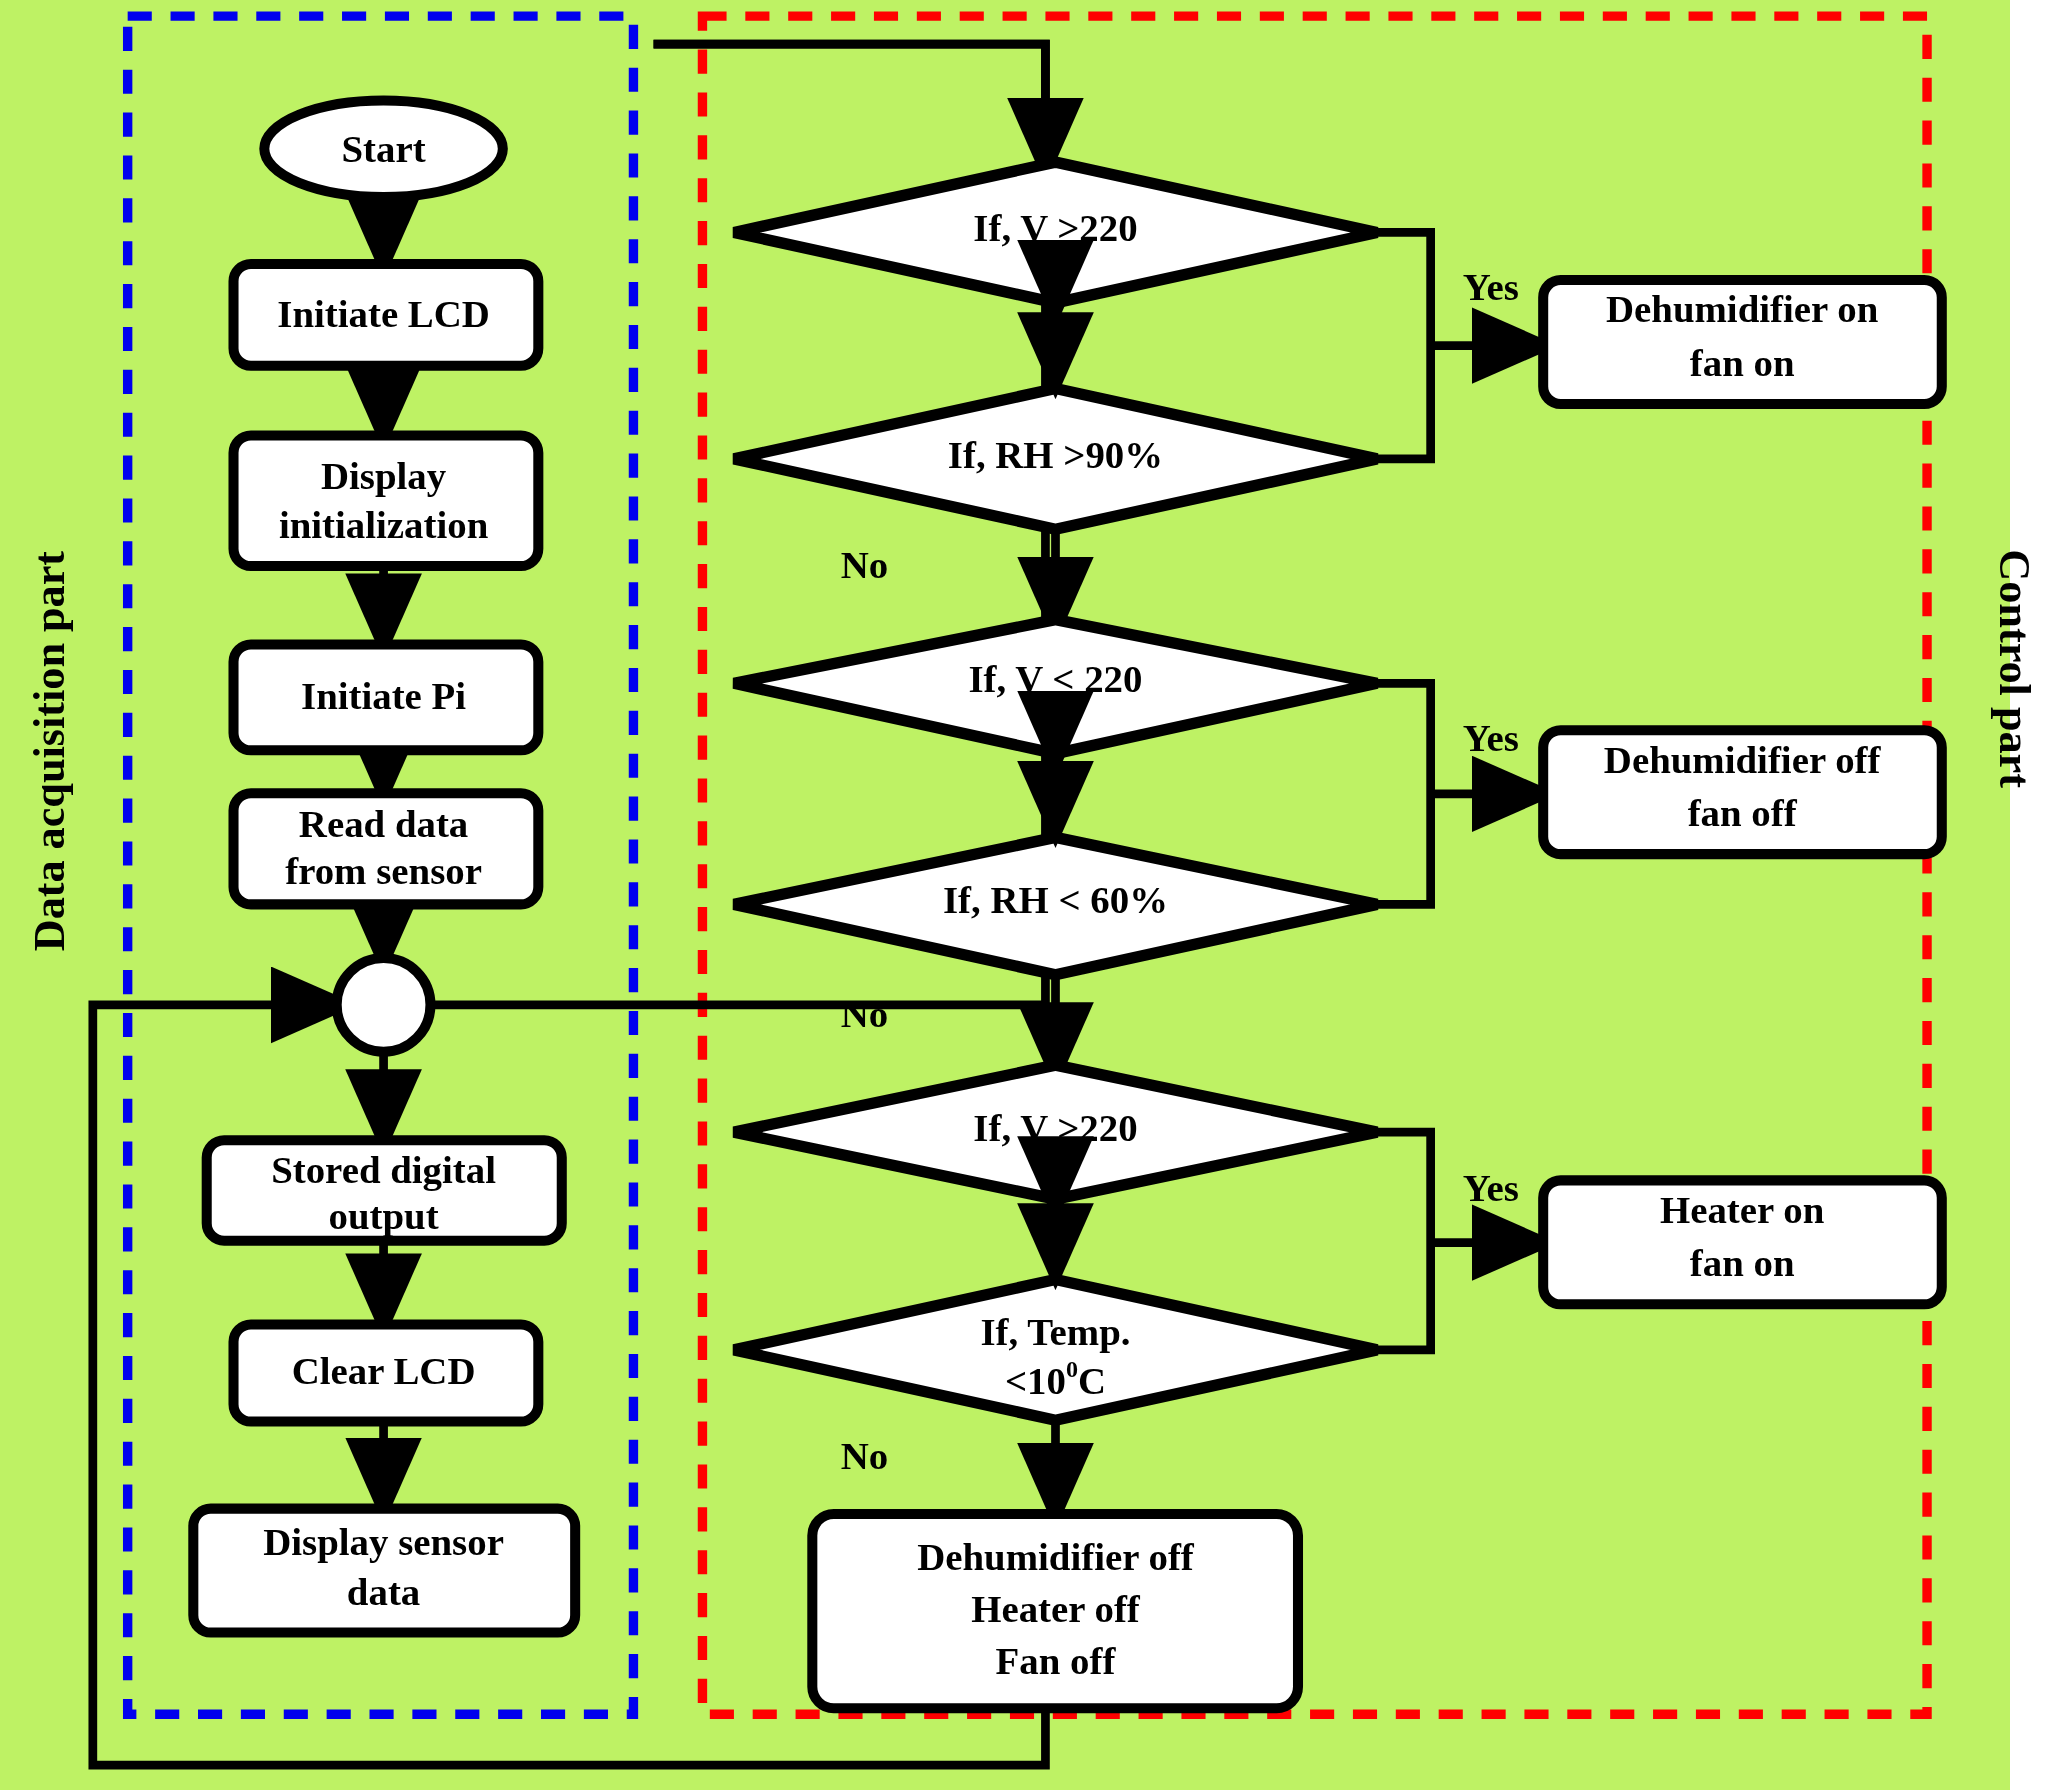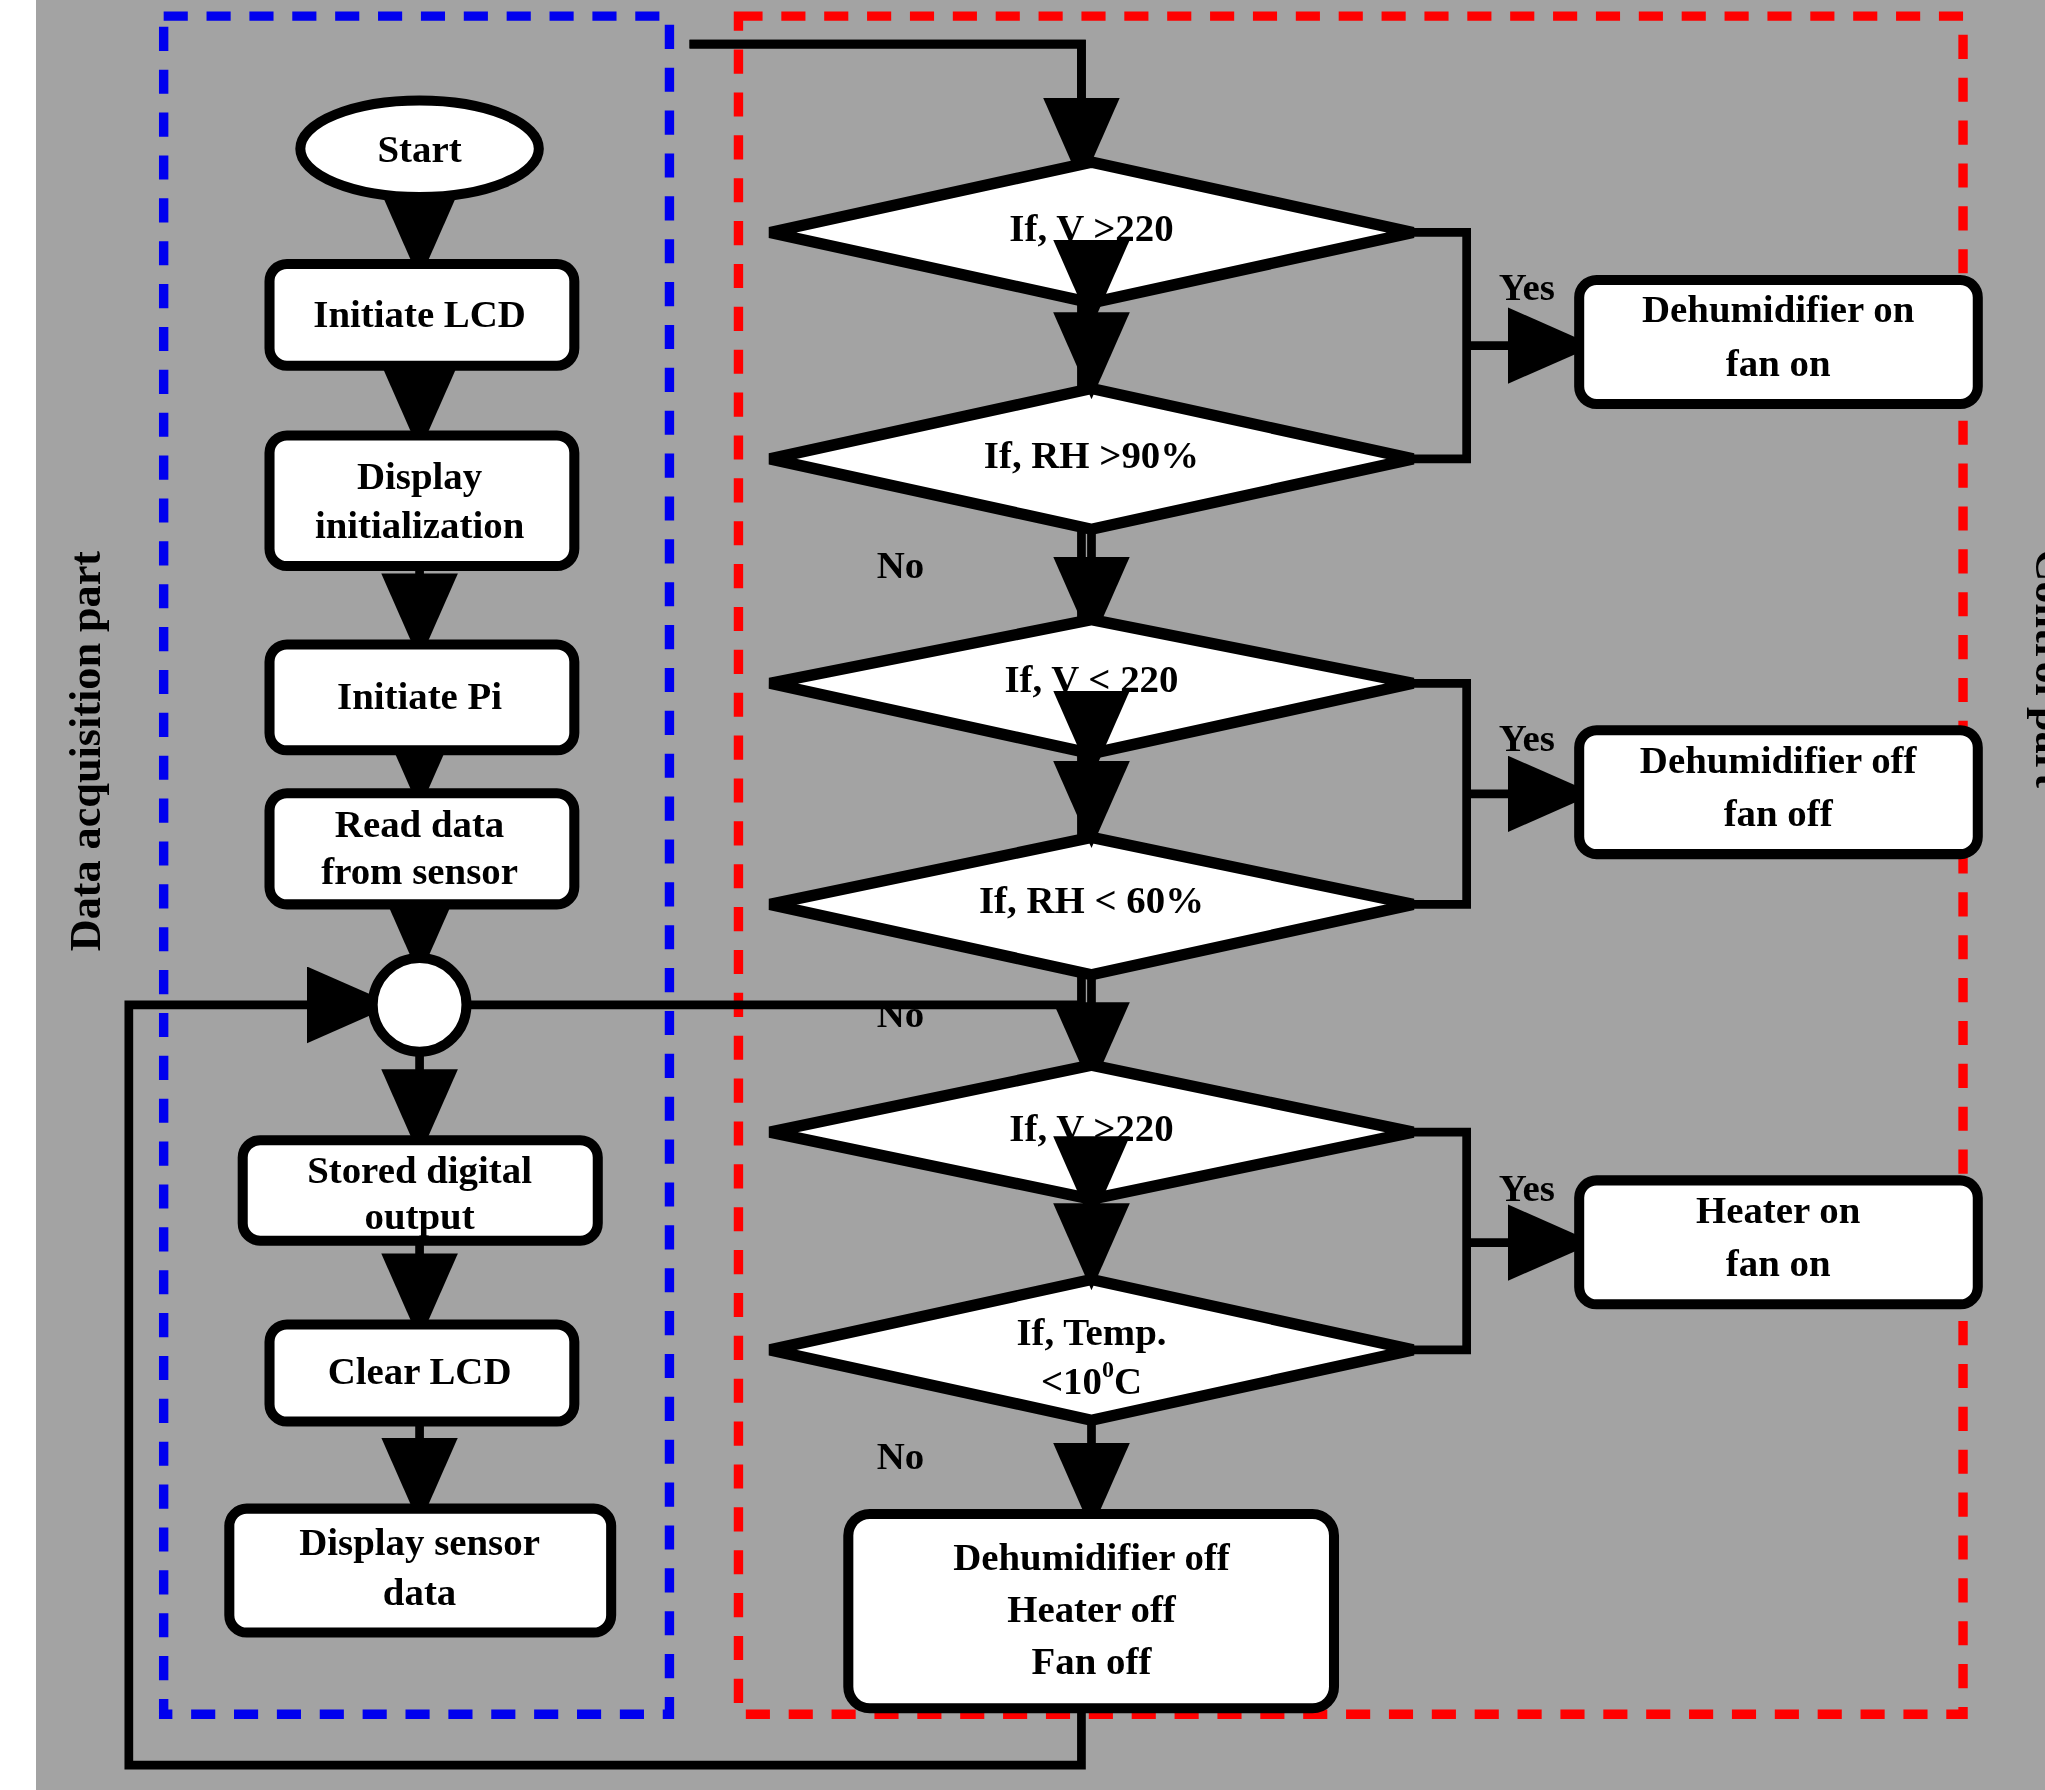--- a/index.html
+++ b/index.html
@@ -1,17 +1,17 @@
 <!DOCTYPE html>
 <html style="font-size:10.7px"><head>
 <meta charset="utf-8">
 <style>
   html,body{margin:0;padding:0;background:#ffffff;}
   body{width:2046px;height:1790px;overflow:hidden;font-family:"Liberation Serif",serif;}
-  #stage{position:relative;width:2010px;height:1790px;background:#a3a3a3;margin-left:36px;}
+  #stage{position:relative;width:2010px;height:1790px;background:#bef264;}
   svg{position:absolute;left:0;top:0;width:2046px;height:1790px;}
   .nodeText{font-family:"Liberation Serif",serif;font-weight:bold;fill:#000;text-anchor:middle;dominant-baseline:middle;}
   .t58{font-size:58px;}
   .sideLabel{font-family:"Liberation Serif",serif;font-weight:bold;font-size:66px;fill:#000;}
 </style>
 </head>
 <body>
 
 <div id="stage">
 

